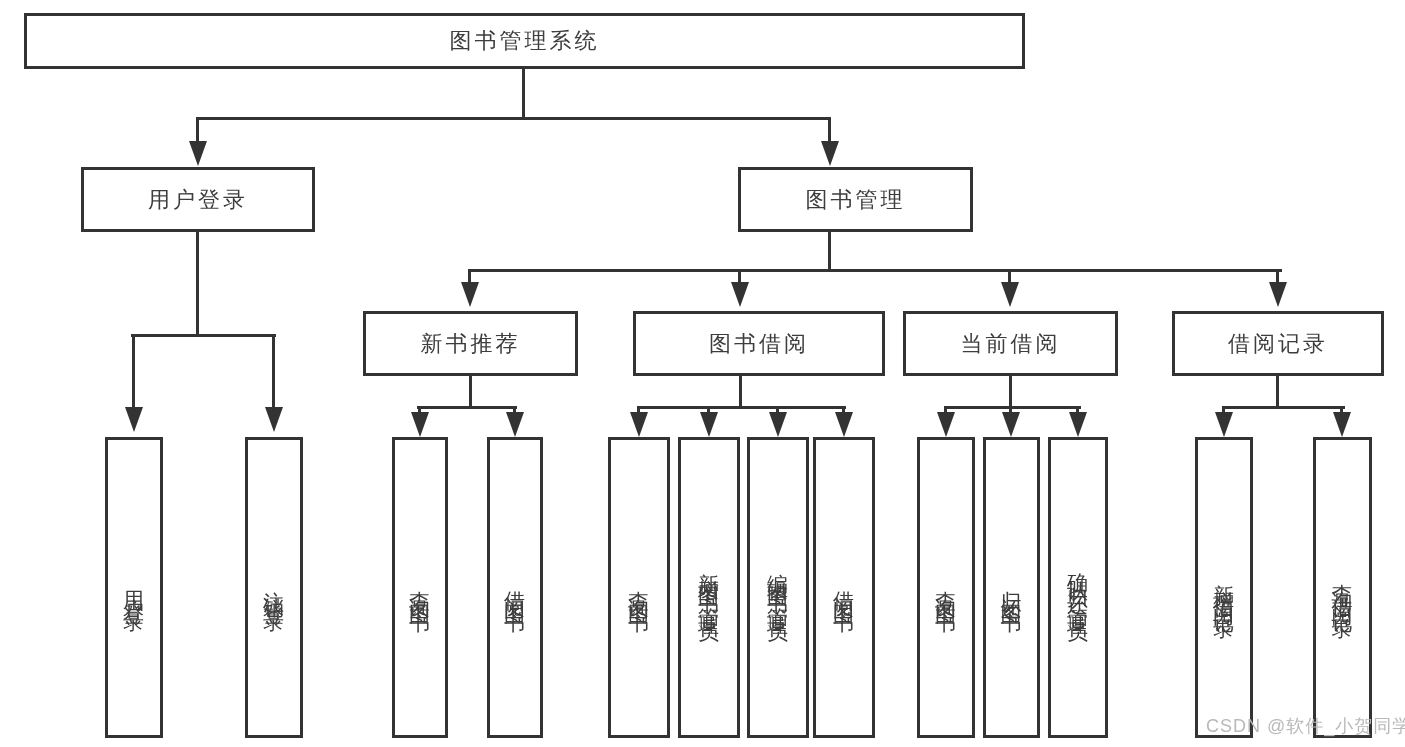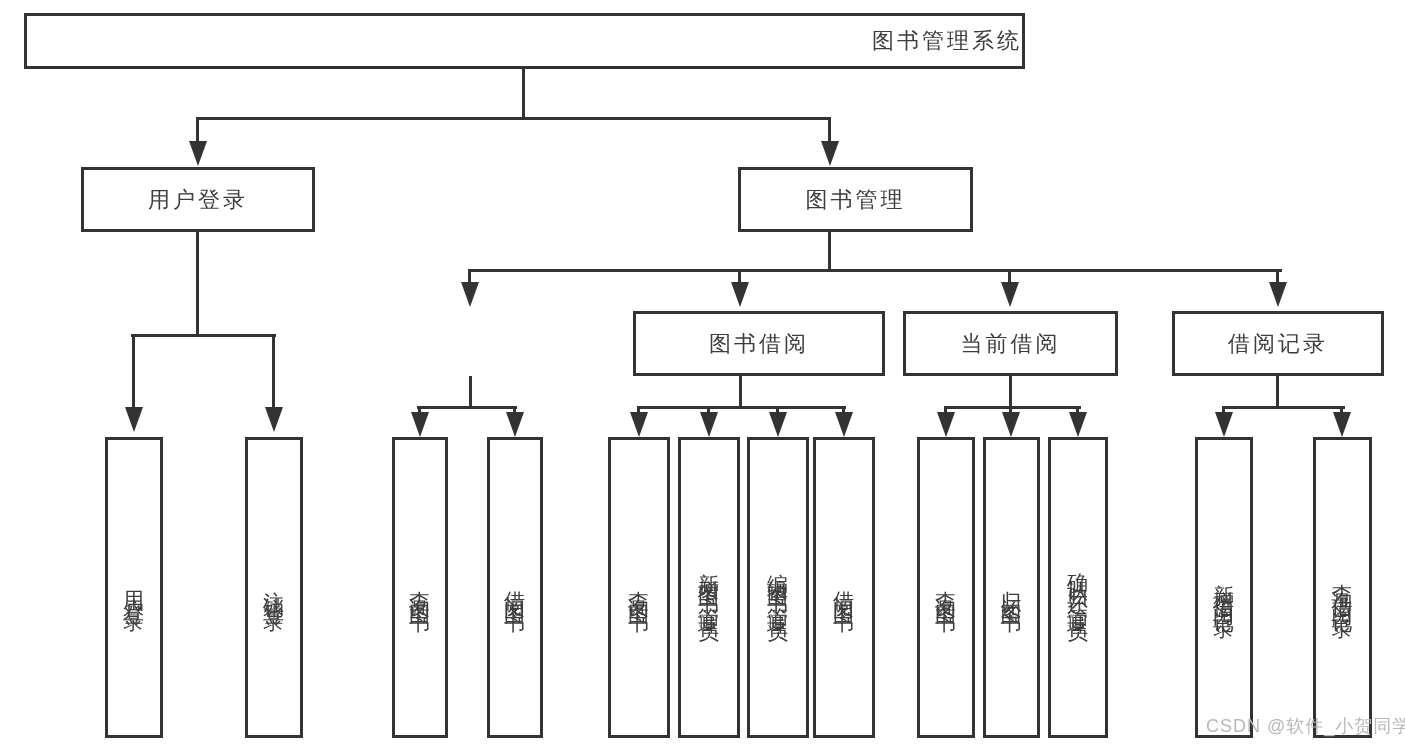--- a/index.html
+++ b/index.html
@@ -48,21 +48,21 @@
     letter-spacing: 1px;
     white-space: nowrap;
     margin-left: 20px;
   }
 </style>
 </head>
 <body>
 
 <div class="stage">
 
-  <div class="box hbox" style="left:24px; top:13px; width:1001px; height:56px;justify-content:flex-end;">
+  <div class="box hbox" style="left:24px; top:13px; width:1001px; height:56px;">
     <span>图书管理系统</span>
   </div>
 
   <div class="line" style="left:522px; top:69px; width:3px; height:51px;"></div>
   <div class="line" style="left:196px; top:117px; width:635px; height:3px;"></div>
   <div class="line" style="left:196px; top:117px; width:3px; height:26px;"></div>
   <div class="ah" style="left:189px; top:141px;"></div>
   <div class="line" style="left:828px; top:117px; width:3px; height:26px;"></div>
   <div class="ah" style="left:821px; top:141px;"></div>
 
@@ -84,20 +84,23 @@
   <div class="line" style="left:468px; top:269px; width:814px; height:3px;"></div>
   <div class="line" style="left:468px; top:269px; width:3px; height:14px;"></div>
   <div class="ah" style="left:461px; top:282px;"></div>
   <div class="line" style="left:738px; top:269px; width:3px; height:14px;"></div>
   <div class="ah" style="left:731px; top:282px;"></div>
   <div class="line" style="left:1008px; top:269px; width:3px; height:14px;"></div>
   <div class="ah" style="left:1001px; top:282px;"></div>
   <div class="line" style="left:1276px; top:269px; width:3px; height:14px;"></div>
   <div class="ah" style="left:1269px; top:282px;"></div>
 
+  <div class="box hbox" style="left:363px; top:311px; width:215px; height:65px;">
+    <span>新书推荐</span>
+  </div>
   <div class="box hbox" style="left:633px; top:311px; width:252px; height:65px;">
     <span>图书借阅</span>
   </div>
   <div class="box hbox" style="left:903px; top:311px; width:215px; height:65px;">
     <span>当前借阅</span>
   </div>
   <div class="box hbox" style="left:1172px; top:311px; width:212px; height:65px;text-align:right;">
     <span>借阅记录</span>
   </div>
 

